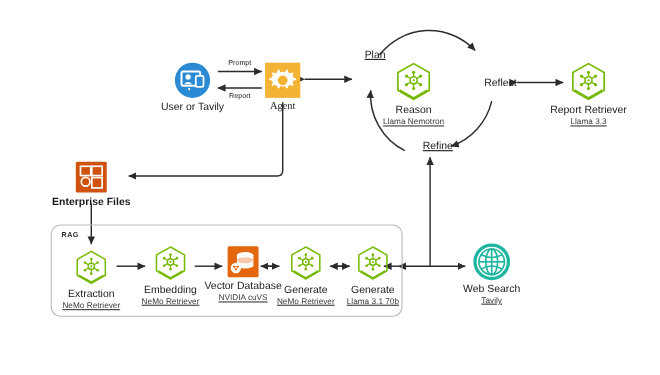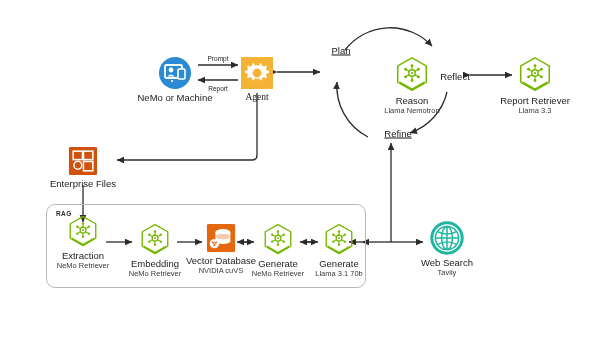--- a/index.html
+++ b/index.html
@@ -2,21 +2,21 @@
 <html><head>
 <meta charset="utf-8">
 <style>
   html,body{margin:0;padding:0;background:#ffffff;}
   body{width:600px;height:341px;position:relative;overflow:hidden;
        font-family:"Liberation Sans","DejaVu Sans",sans-serif;color:#1b1b1b;}
   #canvas{position:absolute;inset:0;width:600px;height:341px;}
   .node{position:absolute;text-align:center;width:120px;margin-left:-60px;}
   .node .glyph{display:block;margin:0 auto;}
   .node .ttl{display:block;font-size:9.5px;line-height:11px;color:#1b1b1b;margin-top:2px;white-space:nowrap;}
-  .node .sub{display:block;font-size:7.5px;line-height:9px;color:#3a3a3a;white-space:nowrap;}
+  .node .sub{display:block;font-size:7.5px;line-height:9px;color:#3a3a3a;white-space:nowrap;text-decoration:underline;}
   .cyc-label{position:absolute;font-size:9.5px;color:#1b1b1b;white-space:nowrap;
              transform:translate(-50%,-50%);}
   .edge-label{position:absolute;font-size:6.5px;color:#1b1b1b;white-space:nowrap;
               transform:translate(-50%,-50%);}
   .rag-box{position:absolute;border:1px solid #b9b9b9;border-radius:9px;background:transparent;}
   .rag-tag{position:absolute;font-size:6.5px;font-weight:bold;color:#2b2b2b;letter-spacing:.4px;}
   svg{overflow:visible;}
 </style>
 </head>
 <body>
@@ -81,33 +81,33 @@
 
 <div class="node" style="left:175px;top:56px;">
   <svg class="glyph" width="34" height="34" viewBox="0 0 34 34">
     <circle cx="17" cy="17" r="16" fill="#2a8ad4"></circle>
     <rect x="7" y="9" width="17" height="13" rx="1.5" fill="none" stroke="#ffffff" stroke-width="1.8"></rect>
     <circle cx="13" cy="14" r="2.4" fill="#ffffff"></circle>
     <path d="M9.2,20.5 q3.8,-4 7.6,0 z" fill="#ffffff"></path>
     <rect x="20" y="13" width="7" height="10" rx="1.2" fill="#2a8ad4" stroke="#ffffff" stroke-width="1.6"></rect>
     <line x1="14" y1="24" x2="14" y2="26" stroke="#ffffff" stroke-width="1.6"></line>
   </svg>
-  <span class="ttl">NeMo or Machine</span>
+  <span class="ttl">User or Tavily</span>
 </div>
 
 <div class="node" style="left:257px;top:56px;font-family:Liberation Serif, serif;">
   <svg class="glyph" width="34" height="34" viewBox="0 0 34 34">
     <rect x="1" y="1" width="32" height="32" fill="#f5b335"></rect>
     <path fill="#ffffff" d="M17 9.2a7.8 7.8 0 0 0-2.4.38l-.5-2.1h-1.6l-.5 2.1-2.1 1.2-1.8-1.2-1.13 1.13 1.2 1.8-1.2 2.1-2.1.5v1.6l2.1.5 1.2 2.1-1.2 1.8 1.13 1.13 1.8-1.2 2.1 1.2.5 2.1h1.6l.5-2.1a7.8 7.8 0 0 0 4.8 0l.5 2.1h1.6l.5-2.1 2.1-1.2 1.8 1.2 1.13-1.13-1.2-1.8 1.2-2.1 2.1-.5v-1.6l-2.1-.5-1.2-2.1 1.2-1.8-1.13-1.13-1.8 1.2-2.1-1.2-.5-2.1h-1.6l-.5 2.1A7.8 7.8 0 0 0 17 9.2z"></path>
     <circle cx="17" cy="17" r="4.4" fill="#f5b335"></circle>
   </svg>
   <span class="ttl">Agent</span>
 </div>
 
-<div class="node" style="left:412px;top:55px;">
+<div class="node" style="left:376px;top:55px;">
   <svg class="glyph" width="38" height="38" viewBox="0 0 40 40">
     <path d="M20,3 L35,11.5 L35,28.5 L20,37 L5,28.5 L5,11.5 Z" fill="none" stroke="#76b900" stroke-width="1.6"></path>
     <path d="M7,27.6 L20,35 L33,27.6 L33,30.4 L20,37.8 L7,30.4 Z" fill="#76b900"></path>
     <circle cx="20" cy="19" r="3.4" fill="none" stroke="#76b900" stroke-width="1.5"></circle>
     <circle cx="20" cy="19" r="1.1" fill="#76b900"></circle>
     <g stroke="#76b900" stroke-width="1.3">
       <line x1="20" y1="11.5" x2="20" y2="15.6"></line>
         <line x1="20" y1="22.4" x2="20" y2="26.5"></line>
       <line x1="13.5" y1="15.2" x2="17" y2="17.2"></line>
         <line x1="23" y1="20.8" x2="26.5" y2="22.8"></line>
@@ -147,21 +147,21 @@
       <circle cx="13.2" cy="14.9" r="1.5"></circle>
         <circle cx="26.8" cy="23.1" r="1.5"></circle>
       <circle cx="13.2" cy="23.1" r="1.5"></circle>
         <circle cx="26.8" cy="14.9" r="1.5"></circle>
     </g>
   </svg>
   <span class="ttl">Report Retriever</span>
   <span class="sub">Llama 3.3</span>
 </div>
 
-<div class="node" style="left:83px;top:146px;">
+<div class="node" style="left:83px;top:146px;font-weight:bold;">
   <svg class="glyph" width="30" height="30" viewBox="0 0 32 32">
     <rect x="1" y="1" width="30" height="30" rx="1.5" fill="#d0520f"></rect>
     <rect x="5.5" y="5.5" width="10" height="9" fill="none" stroke="#ffffff" stroke-width="1.6"></rect>
     <rect x="16.5" y="5.5" width="10" height="9" fill="none" stroke="#ffffff" stroke-width="1.6"></rect>
     <rect x="16.5" y="16.5" width="10" height="10" fill="none" stroke="#ffffff" stroke-width="1.6"></rect>
     <circle cx="10.5" cy="20.5" r="4.2" fill="none" stroke="#ffffff" stroke-width="1.6"></circle>
   </svg>
   <span class="ttl">Enterprise Files</span>
 </div>
 
@@ -172,21 +172,21 @@
     <ellipse cx="17" cy="17" rx="5.4" ry="11.6" fill="none" stroke="#1fb6a0" stroke-width="1.5"></ellipse>
     <line x1="5.4" y1="17" x2="28.6" y2="17" stroke="#1fb6a0" stroke-width="1.5"></line>
     <line x1="17" y1="5.4" x2="17" y2="28.6" stroke="#1fb6a0" stroke-width="1.5"></line>
     <path d="M7.6,10.6 q9.4,5 18.8,0" fill="none" stroke="#1fb6a0" stroke-width="1.4"></path>
     <path d="M7.6,23.4 q9.4,-5 18.8,0" fill="none" stroke="#1fb6a0" stroke-width="1.4"></path>
   </svg>
   <span class="ttl">Web Search</span>
   <span class="sub">Tavily</span>
 </div>
 
-<div class="node" style="left:83px;top:214px;">
+<div class="node" style="left:83px;top:226px;">
   <svg class="glyph" width="34" height="34" viewBox="0 0 40 40">
     <path d="M20,3 L35,11.5 L35,28.5 L20,37 L5,28.5 L5,11.5 Z" fill="none" stroke="#76b900" stroke-width="1.6"></path>
     <path d="M7,27.6 L20,35 L33,27.6 L33,30.4 L20,37.8 L7,30.4 Z" fill="#76b900"></path>
     <circle cx="20" cy="19" r="3.4" fill="none" stroke="#76b900" stroke-width="1.5"></circle>
     <circle cx="20" cy="19" r="1.1" fill="#76b900"></circle>
     <g stroke="#76b900" stroke-width="1.3">
       <line x1="20" y1="11.5" x2="20" y2="15.6"></line>
         <line x1="20" y1="22.4" x2="20" y2="26.5"></line>
       <line x1="13.5" y1="15.2" x2="17" y2="17.2"></line>
         <line x1="23" y1="20.8" x2="26.5" y2="22.8"></line>

